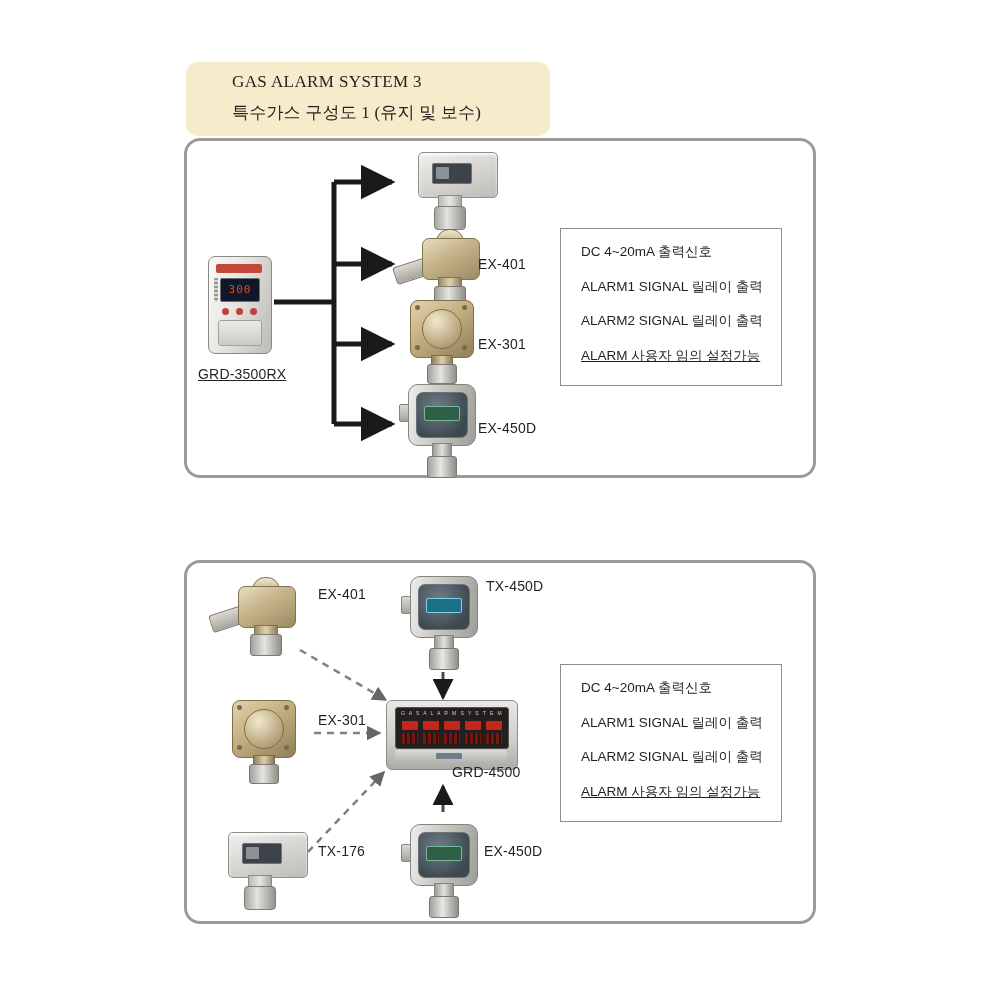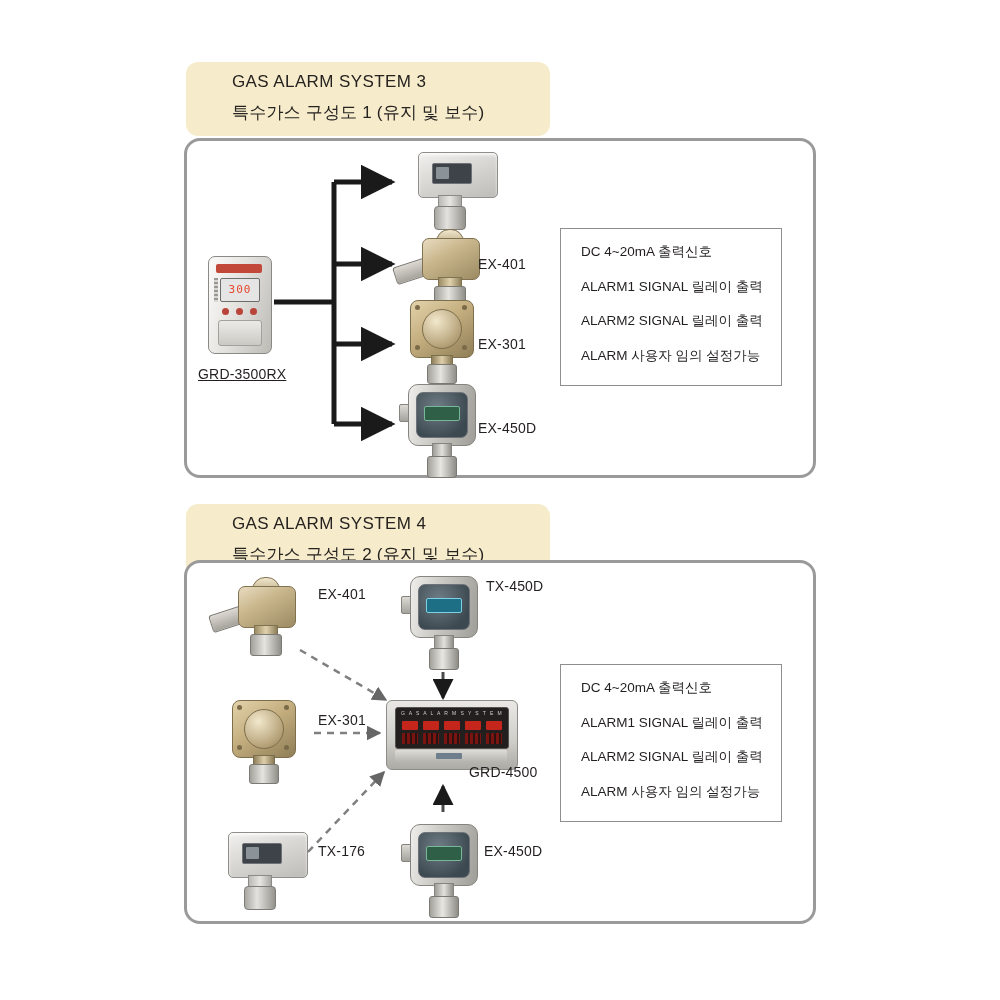--- a/index.html
+++ b/index.html
@@ -36,21 +36,21 @@
     color: #262220;
     margin-bottom: 9px;
     white-space: nowrap;
   }
   .title-tab .line2 {
     font-size: 17px;
     letter-spacing: 0.2px;
     color: #262220;
     white-space: nowrap;
   }
-  #tab1 { left: 186px; top: 62px; }
+  #tab1 { left: 186px; top: 62px; font-family: Liberation Serif, serif; }
   #tab2 { left: 186px; top: 504px; }
 
   
   .panel {
     position: absolute;
     border: 3px solid #9a9a9a;
     border-radius: 16px;
     box-sizing: border-box;
     background: #ffffff;
   }
@@ -67,21 +67,21 @@
   }
   #spec1 { left: 560px; top: 228px; width: 222px; height: 158px; }
   #spec2 { left: 560px; top: 664px; width: 222px; height: 158px; }
   .spec-box .row {
     font-size: 13.5px;
     color: #231f20;
     line-height: 1;
     margin-bottom: 21px;
     white-space: nowrap;
   }
-  .spec-box .row:last-child { margin-bottom: 0; }
+  .spec-box .row:last-child { margin-bottom: 0; text-decoration: underline; }
 
   
   .label {
     position: absolute;
     font-size: 14px;
     color: #231f20;
     white-space: nowrap;
     letter-spacing: 0.2px;
   }
 
@@ -283,21 +283,21 @@
     position: absolute;
     left: 8px; top: 8px;
     width: 46px; height: 9px;
     background: #c2483a;
     border-radius: 2px;
   }
   .dev-ctrl .lcd {
     position: absolute;
     left: 12px; top: 22px;
     width: 38px; height: 22px;
-    background: #e5e5e5;
+    background: #0f172a;
     border: 1px solid #6d6d6d;
     border-radius: 2px;
     color: #e8462e;
     font-family: "DejaVu Sans Mono", monospace;
     font-size: 11px;
     line-height: 22px;
     text-align: center;
     letter-spacing: 1px;
   }
   .dev-ctrl .vents {
@@ -461,24 +461,20 @@
   </div>
   <div class="label" style="left:478px; top:420px;">EX-450D</div>
 
   <div class="spec-box" id="spec1">
     <div class="row">DC 4~20mA 출력신호</div>
     <div class="row">ALARM1 SIGNAL 릴레이 출력</div>
     <div class="row">ALARM2 SIGNAL 릴레이 출력</div>
     <div class="row">ALARM 사용자 임의 설정가능</div>
   </div>
 
-  <div class="title-tab" id="tab2">
-    <div class="line1">GAS ALARM SYSTEM 4</div>
-    <div class="line2">특수가스 구성도 2 (유지 및 보수)</div>
-  </div>
 
   <div class="panel" id="panel2"></div>
 
   <div class="device dev-brass" style="left:228px; top:586px;">
     <div class="arm"></div>
     <div class="dome"></div>
     <div class="head"></div>
     <div class="neck"></div>
     <div class="cap"></div>
   </div>
@@ -522,21 +518,21 @@
         <div class="cell"></div>
         <div class="cell"></div>
         <div class="cell"></div>
         <div class="cell"></div>
         <div class="cell"></div>
       </div>
     </div>
     <div class="foot"></div>
     <div class="logo"></div>
   </div>
-  <div class="label" style="left:452px; top:764px;margin-left:17px;">GRD-4500</div>
+  <div class="label" style="left:452px; top:764px;">GRD-4500</div>
 
   <div class="device dev-box" style="left:228px; top:832px;">
     <div class="body"></div>
     <div class="screen"></div>
 
     <div class="neck"></div>
     <div class="cap"></div>
   </div>
   <div class="label" style="left:318px; top:843px;">TX-176</div>
 

